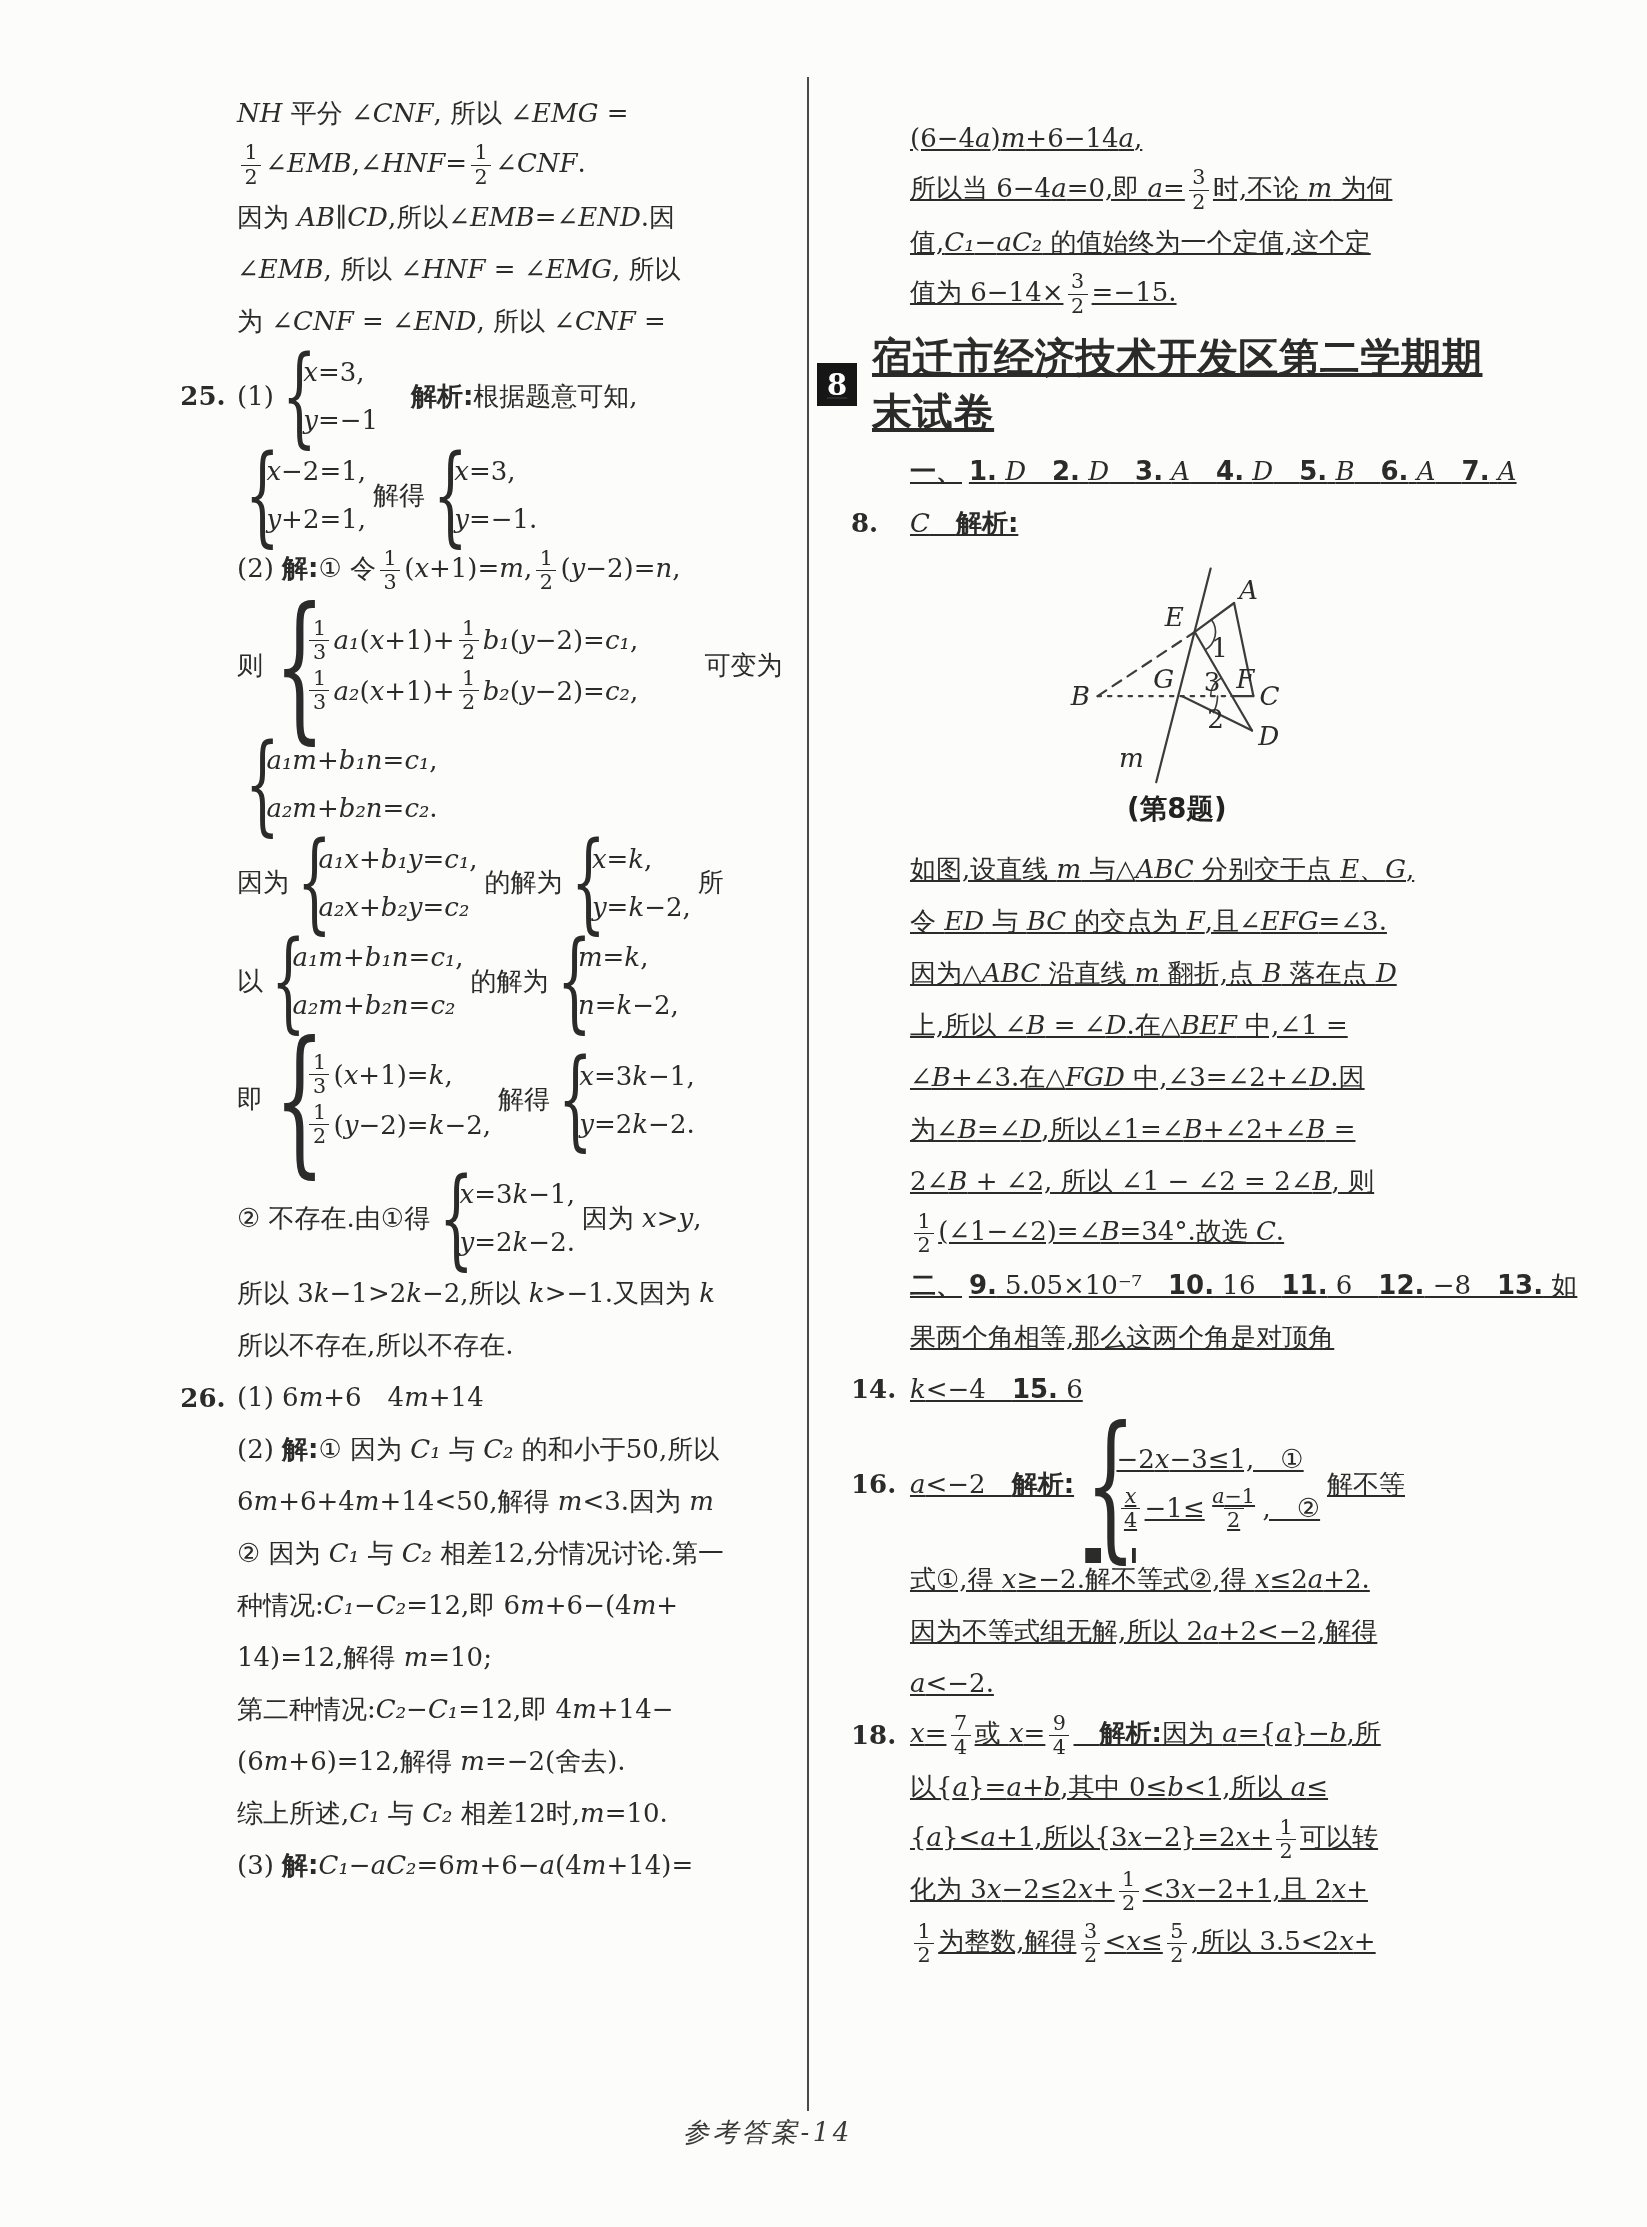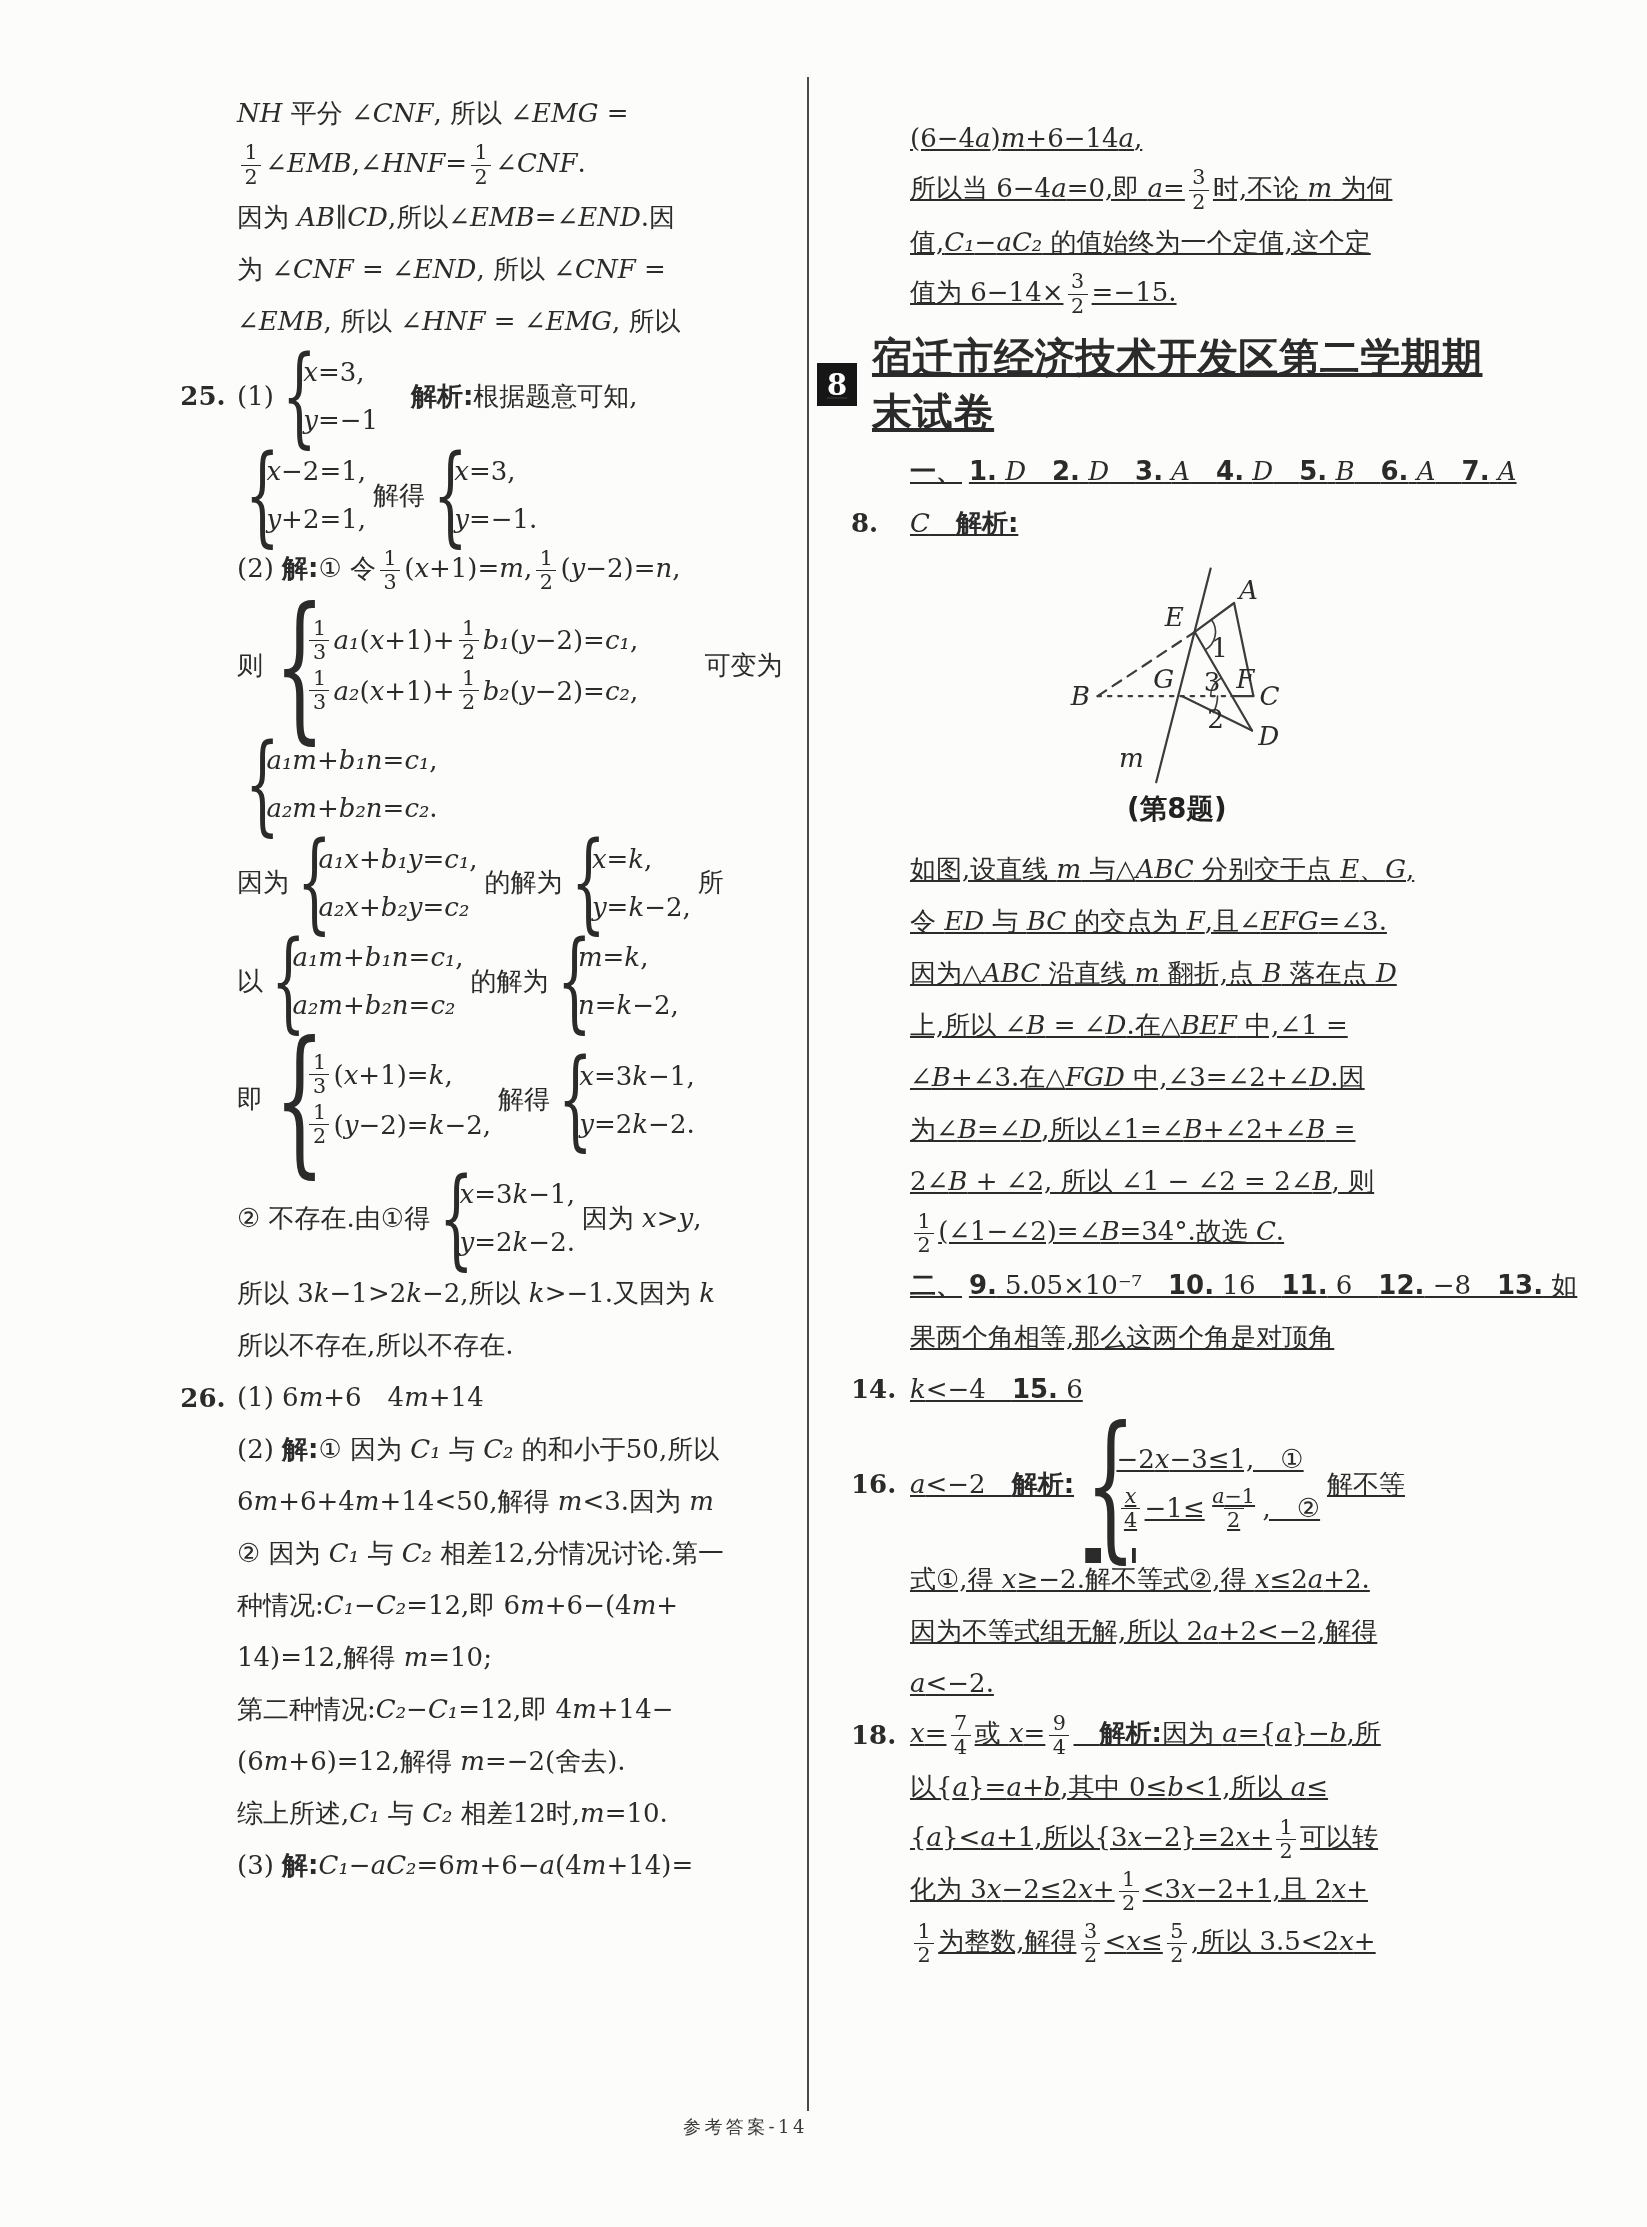--- a/index.html
+++ b/index.html
@@ -24,21 +24,21 @@
   .sys{display:inline-flex;align-items:center;margin:1.4px 6.9px 1.4px 1.4px;}
   .brace{display:inline-block;transform:scaleX(.5);transform-origin:center;line-height:.85;
          font-family:"DejaVu Serif",serif;font-weight:400;text-align:center;}
   .rows{display:inline-flex;flex-direction:column;}
   .srow{display:flex;align-items:center;min-height:48px;white-space:nowrap;}
   .sec-hdr{display:flex;align-items:center;margin:9.7px 0 5.5px 0;}
   .hbox{width:40px;height:43px;background:#161616;color:#fff;display:flex;align-items:center;
         justify-content:center;font-size:29px;font-weight:bold;margin-right:15px;flex:none;}
   .htitle{font-weight:bold;font-size:40px;font-family:"DejaVu Sans","Liberation Sans",sans-serif;letter-spacing:0.7px;}
   .divider{position:absolute;left:807px;top:77px;width:2.1px;height:2034px;background:#4a4a4a;}
-  .footer{position:absolute;left:683px;top:2115px;font-size:18px;letter-spacing:3.4px;color:#3a3a3a;}
+  .footer{position:absolute;left:683px;top:2115px;font-size:26px;letter-spacing:3.4px;color:#3a3a3a;font-style:italic;}
   .figwrap{margin:2.8px 0 1.4px 248px;}
   .pushr{margin-left:auto;margin-right:16.5px;}
 </style>
 </head>
 <body>
 
 <div class="page">
   <div class="divider"></div>
   <div id="left-col" class="col">
       <div class="pline">
@@ -50,24 +50,24 @@
             <span class="d">2</span>
           </span>∠<i>EMB</i>,∠<i>HNF</i>=<span class="fr">
             <span class="n">1</span>
             <span class="d">2</span>
           </span>∠<i>CNF</i>.</span>
       </div>
       <div class="pline">
         <span>因为 <i>AB</i>∥<i>CD</i>,所以∠<i>EMB</i>=∠<i>END</i>.因</span>
       </div>
       <div class="pline">
+        <span>∠<i>EMB</i>, 所以 ∠<i>HNF</i> = ∠<i>EMG</i>, 所以</span>
+      </div>
+      <div class="pline">
         <span>为 ∠<i>CNF</i> = ∠<i>END</i>, 所以 ∠<i>CNF</i> =</span>
-      </div>
-      <div class="pline">
-        <span>∠<i>EMB</i>, 所以 ∠<i>HNF</i> = ∠<i>EMG</i>, 所以</span>
       </div>
       <div class="pline">
         <span class="plab">25.</span>
         <span>(1) </span>
         <span class="sys">
           <span class="brace" style="font-size: 109px; width: 28px;">{</span>
           <span class="rows">
             <div class="srow"><i>x</i>=3,</div>
             <div class="srow"><i>y</i>=−1</div>
           </span>

